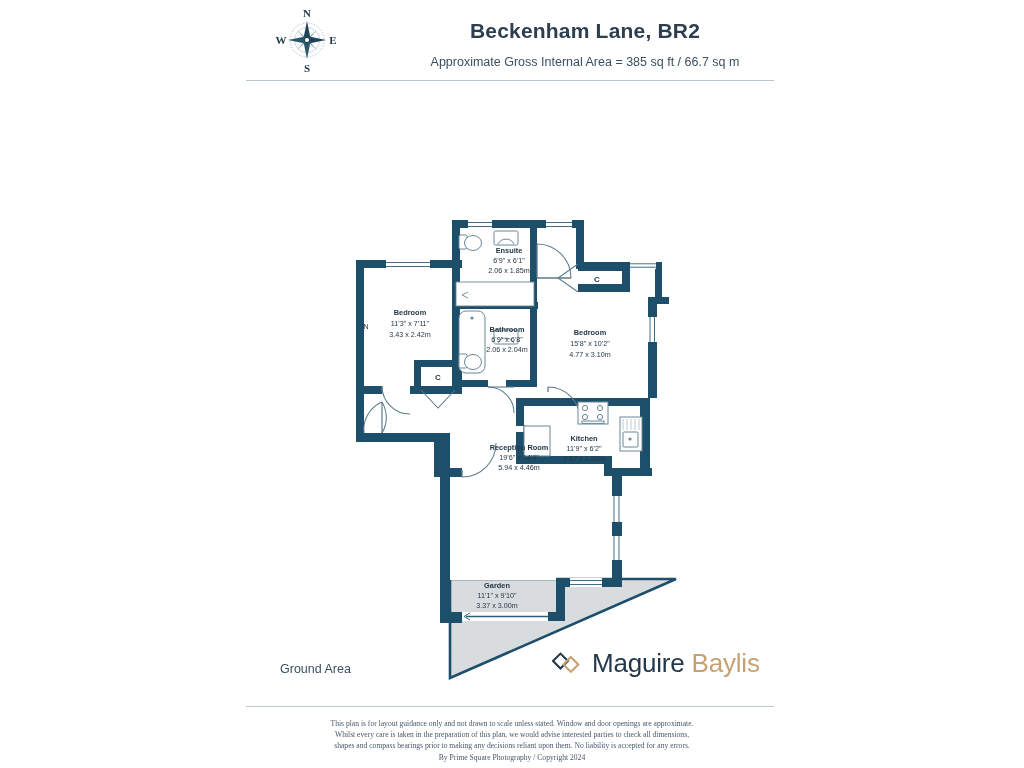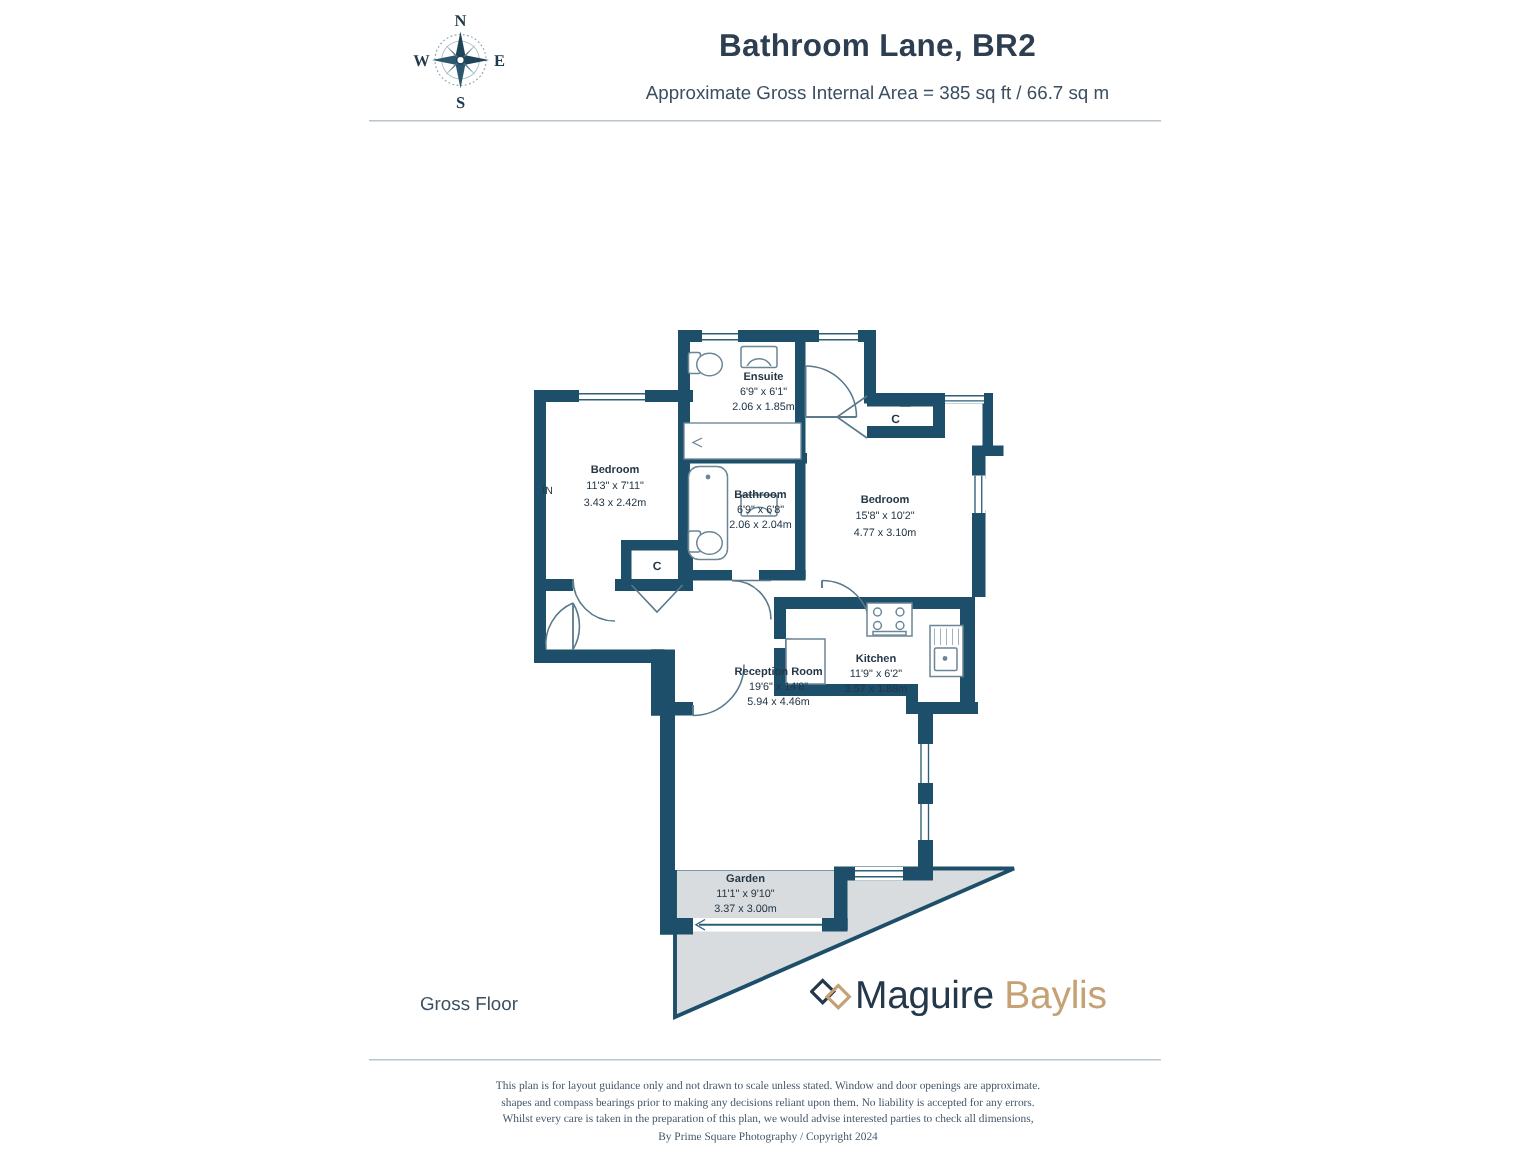--- a/index.html
+++ b/index.html
@@ -113,25 +113,26 @@
   .floor-label {
     position: absolute;
     left: 280px;
     top: 662px;
     font-size: 12.5px;
     color: #3c4f60;
     white-space: nowrap;
   }
   .brand {
     position: absolute;
-    left: 540px;
+    left: 552px;
     top: 646px;
     height: 34px;
     display: flex;
     align-items: center;
+    gap: 10px;
     text-align: center;
   }
   .brand-mark { width: 30px; height: 24px; flex: none; }
   .brand-text {
     font-size: 26px;
     letter-spacing: -0.2px;
     white-space: nowrap;
     line-height: 30px;
   }
   .brand-a { color: #23384a; }
@@ -173,21 +174,21 @@
         <polygon points="45,46 36,37.8 35,36 37.1,37" fill="#3d6b80" opacity="0.85"></polygon>
         <circle cx="35" cy="36" r="2.6" fill="#ffffff" stroke="#1f4357" stroke-width="1.1"></circle>
         <text x="35" y="13" text-anchor="middle" font-family="Liberation Serif, serif" font-size="11" font-weight="bold" fill="#1f3a4a">N</text>
         <text x="61" y="40" text-anchor="middle" font-family="Liberation Serif, serif" font-size="11" font-weight="bold" fill="#1f3a4a">E</text>
         <text x="35" y="68" text-anchor="middle" font-family="Liberation Serif, serif" font-size="11" font-weight="bold" fill="#1f3a4a">S</text>
         <text x="9" y="40" text-anchor="middle" font-family="Liberation Serif, serif" font-size="11" font-weight="bold" fill="#1f3a4a">W</text>
       </svg>
     </div>
 
     <div class="title-block">
-      <div class="plan-title">Bathroom Lane, BR2</div>
+      <div class="plan-title">Beckenham Lane, BR2</div>
       <div class="plan-subtitle">Approximate Gross Internal Area = 385 sq ft / 66.7 sq m</div>
     </div>
   </div>
 
   <div class="rule-top"></div>
 
   <div class="plan-wrap">
     <svg class="plan" width="1024" height="590" viewBox="0 0 1024 590">
 
       <polygon points="450,487 676,487 450,586" fill="#d9dcdf" stroke="#1d4f6b" stroke-width="2.6"></polygon>
@@ -410,34 +411,34 @@
         <text class="rm-dim" x="497" y="516" text-anchor="middle">3.37 x 3.00m</text>
       </g>
 
       <text class="cup-label" x="438" y="288" text-anchor="middle">C</text>
       <text class="cup-label" x="597" y="190" text-anchor="middle">C</text>
 
       <text class="in-label" x="366" y="237" text-anchor="middle" transform="translate(-1,0)">IN</text>
     </svg>
   </div>
 
-  <div class="floor-label">Gross Floor</div>
+  <div class="floor-label">Ground Area</div>
 
   <div class="brand">
     <svg class="brand-mark" viewBox="0 0 30 24">
       <rect x="3.2" y="4.8" width="10.5" height="10.5" transform="rotate(45 8.45 10.05)" fill="none" stroke="#23384a" stroke-width="2.1"></rect>
       <rect x="13.6" y="8.2" width="10.5" height="10.5" transform="rotate(45 18.85 13.45)" fill="none" stroke="#c5a173" stroke-width="2.1"></rect>
     </svg>
     <div class="brand-text">
       <span class="brand-a">Maguire</span><span>&nbsp;</span><span class="brand-b">Baylis</span>
     </div>
   </div>
 
   <div class="rule-bottom"></div>
 
   <div class="disclaimer">
     <div>This plan is for layout guidance only and not drawn to scale unless stated. Window and door openings are approximate.</div>
+    <div>Whilst every care is taken in the preparation of this plan, we would advise interested parties to check all dimensions,</div>
     <div>shapes and compass bearings prior to making any decisions reliant upon them. No liability is accepted for any errors.</div>
-    <div>Whilst every care is taken in the preparation of this plan, we would advise interested parties to check all dimensions,</div>
     <div>By Prime Square Photography / Copyright 2024</div>
   </div>
 
 </div>
 
 </body></html>

